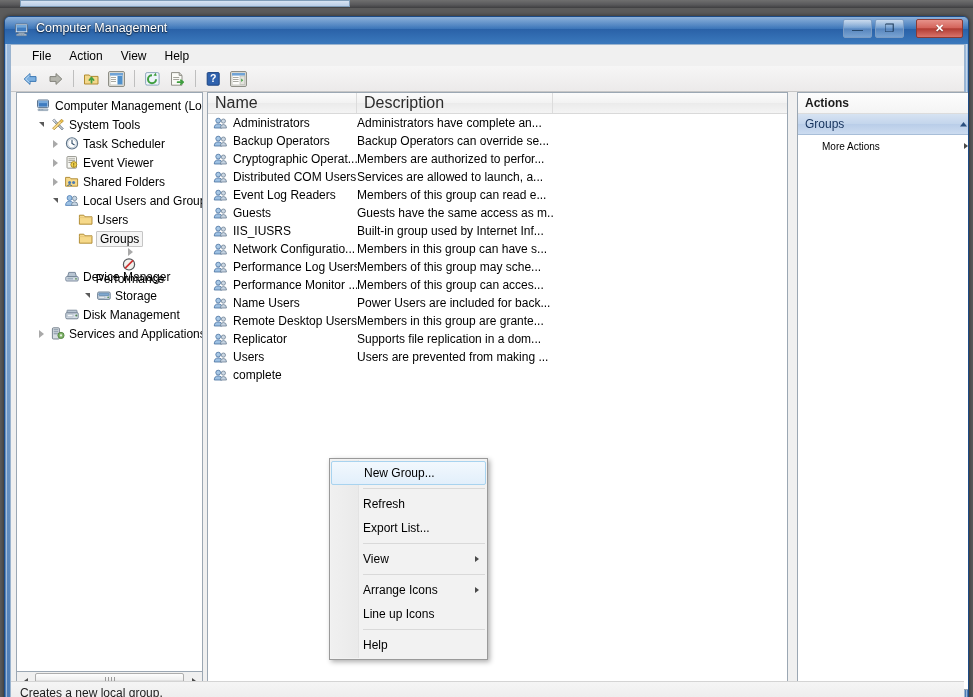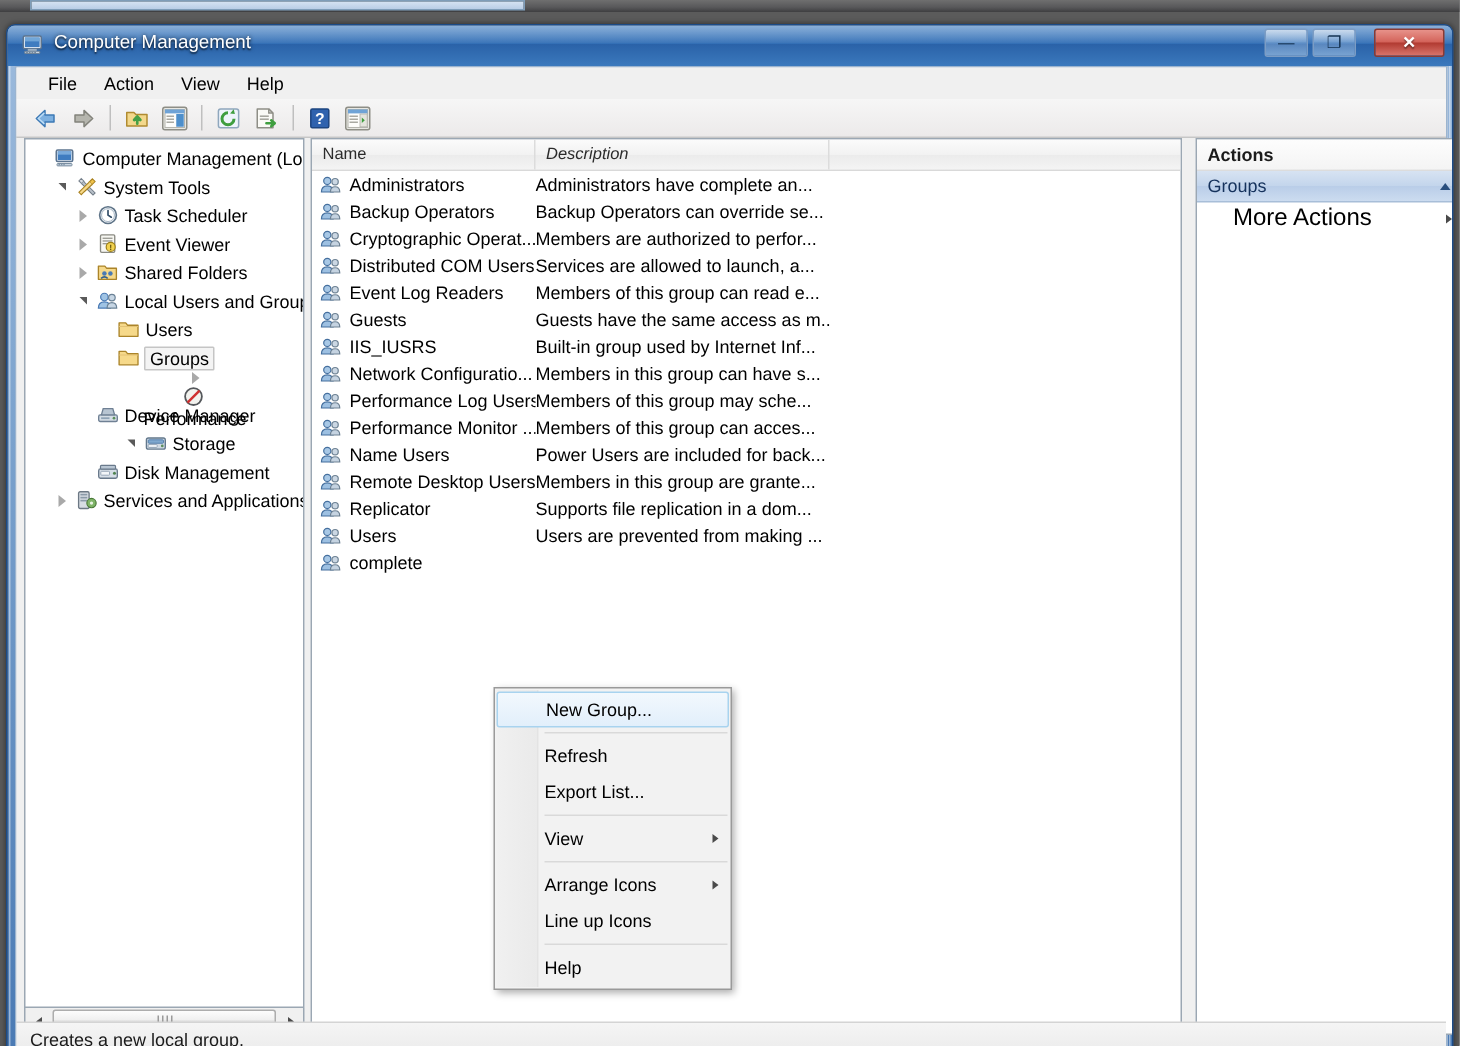--- a/index.html
+++ b/index.html
@@ -265,28 +265,28 @@
     height: 21px;
     display: flex;
     background: linear-gradient(180deg,#fbfbfb 0%, #f2f2f2 50%, #ebebeb 51%, #f4f4f4 100%);
     border-bottom: 1px solid #d9d9d9;
     box-sizing: border-box;
   }
   .col-header {
     display: flex;
     align-items: center;
     padding-left: 7px;
-    font-size: 11px;
+    font-size: 16px;
     color: #2b2b2b;
     border-right: 1px solid #dcdcdc;
     box-sizing: border-box;
     height: 100%;
   }
   #col-name   { width: 149px; }
-  #col-desc   { width: 196px; font-style: italic; }
+  #col-desc   { width: 196px; }
   #col-blank  { flex: 1; border-right: none; }
 
   #list-rows { position: relative; }
   .list-row {
     height: 18px;
     display: flex;
     align-items: center;
     font-size: 12px;
     white-space: nowrap;
   }
@@ -338,21 +338,21 @@
     background: linear-gradient(180deg,#d7e3f2 0%, #c3d5ec 50%, #b9cde8 51%, #ccdcf0 100%);
     border-bottom: 1px solid #a8bed8;
     box-sizing: border-box;
     justify-content: space-between;
   }
   .action-item {
     height: 22px;
     display: flex;
     align-items: center;
     padding: 0 6px 0 24px;
-    font-size: 16px;
+    font-size: 10px;
     justify-content: space-between;
     box-sizing: border-box;
     gap: 16px;
   }
 
   
   #statusbar {
     position: absolute;
     left: 0; bottom: 0;
     width: 100%;

